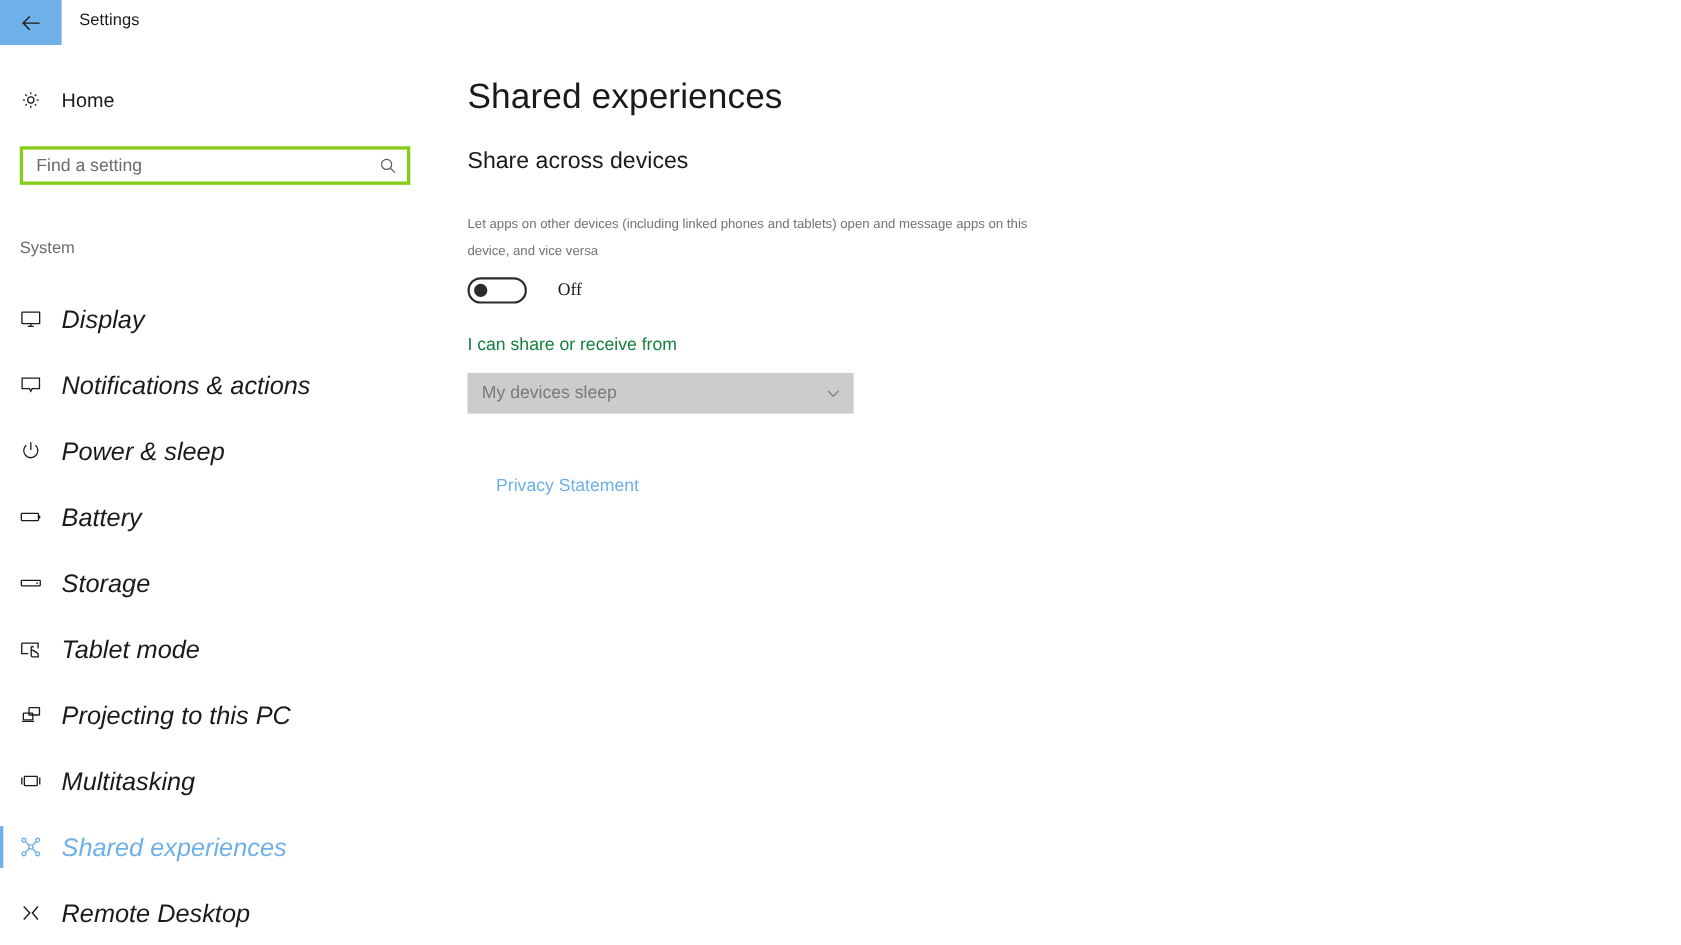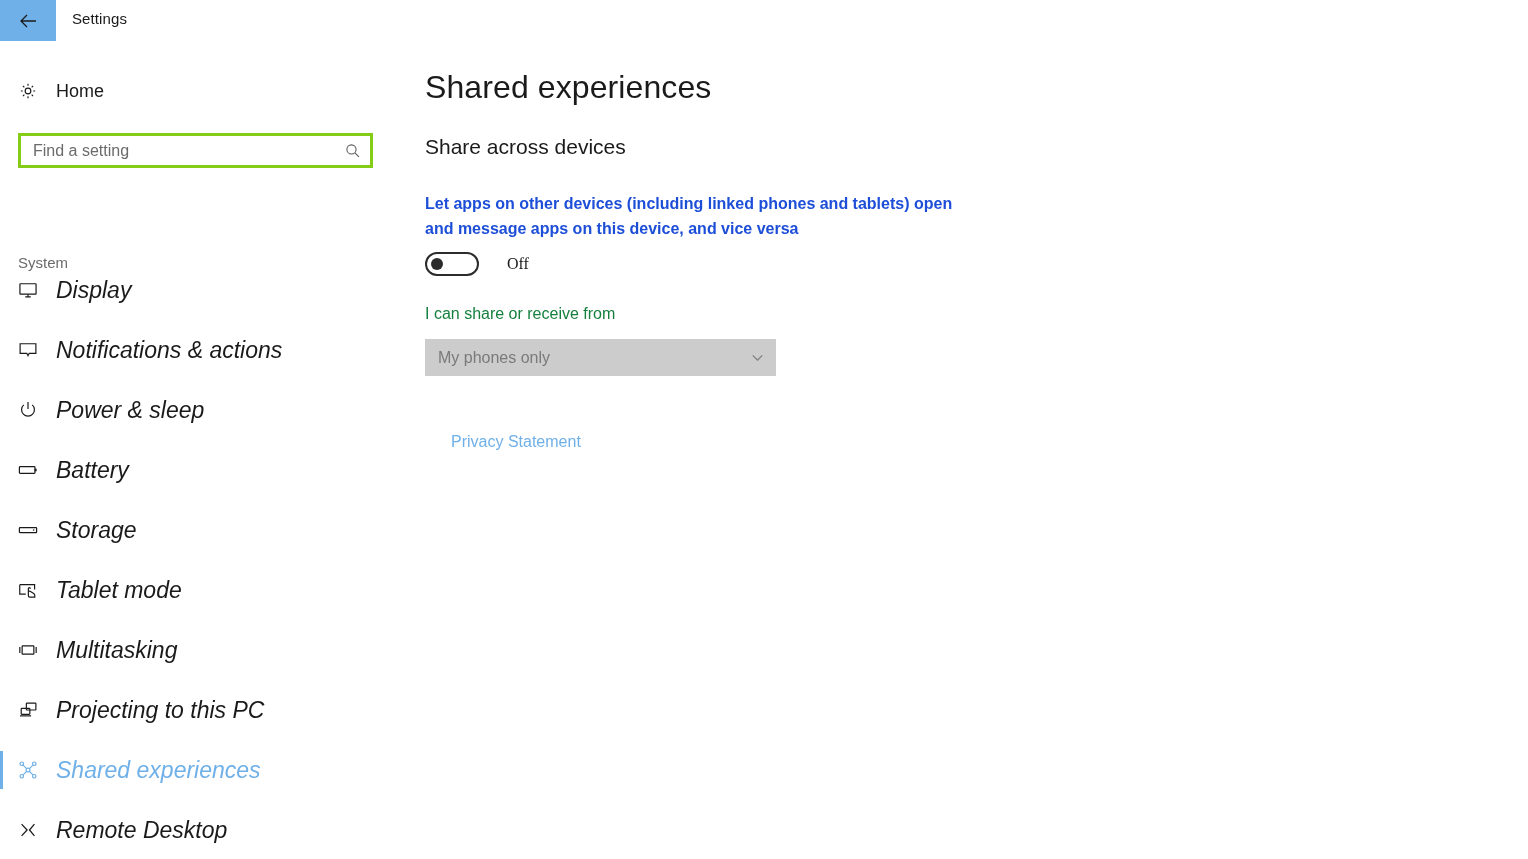--- a/index.html
+++ b/index.html
@@ -102,21 +102,20 @@
     justify-content: center;
     cursor: pointer;
   }
 
   #group-label {
     position: absolute;
     left: 18px;
     top: 176px;
     font-size: 15px;
     color: #6b6b6b;
-    margin-top: 37px;
   }
 
   #nav-list {
     position: absolute;
     left: 0;
     top: 219px;
     width: 400px;
   }
   .nav-item {
     position: relative;
@@ -173,25 +172,24 @@
     left: 0; top: 94px;
     font-size: 21px;
     font-weight: normal;
     color: #1a1a1a;
     margin: 0;
   }
   #share-desc {
     position: absolute;
     left: 0; top: 150px;
     width: 540px;
-    font-size: 16px;
+    font-size: 12px;
     line-height: 25px;
-    color: #1d4ed8;
+    color: #737373;
     margin: 0;
-    font-weight: bold;
   }
 
   #toggle-row {
     position: absolute;
     left: 0; top: 211px;
     display: flex;
     align-items: center;
     font-family: Liberation Serif, serif;
   }
   #share-toggle {
@@ -365,37 +363,37 @@
           <path d="M12.4 10.6v3.6c0-1 1.2-1.3 1.9-.8l3.9 2.4c.9.6 1.2 1.4 1.2 2.3v1.7h-5.4c-.9 0-1.6-.5-1.6-1.5v-7.7a1.1 1.1 0 0 1 2.2 0"></path>
         </svg>
       </span>
       <span class="nav-label">Tablet mode</span>
     </div>
 
     <div class="nav-item">
       <span class="sel-bar"></span>
       <span class="nav-ico">
         <svg width="22" height="22" viewBox="0 0 24 24" fill="none" stroke="currentColor" stroke-width="1.3">
-          <rect x="5.6" y="7.4" width="12.8" height="9.2" rx="0.6"></rect>
-          <path d="M3.1 8.6v6.8M20.9 8.6v6.8"></path>
-        </svg>
-      </span>
-      <span class="nav-label">Multitasking</span>
-    </div>
-
-    <div class="nav-item">
-      <span class="sel-bar"></span>
-      <span class="nav-ico">
-        <svg width="22" height="22" viewBox="0 0 24 24" fill="none" stroke="currentColor" stroke-width="1.3">
           <rect x="10.2" y="4.6" width="10.4" height="7.4" rx="0.6"></rect>
           <rect x="4.6" y="10.2" width="9.4" height="6.6" rx="0.6"></rect>
           <path d="M3.2 18.4h12.2"></path>
         </svg>
       </span>
       <span class="nav-label">Projecting to this PC</span>
+    </div>
+
+    <div class="nav-item">
+      <span class="sel-bar"></span>
+      <span class="nav-ico">
+        <svg width="22" height="22" viewBox="0 0 24 24" fill="none" stroke="currentColor" stroke-width="1.3">
+          <rect x="5.6" y="7.4" width="12.8" height="9.2" rx="0.6"></rect>
+          <path d="M3.1 8.6v6.8M20.9 8.6v6.8"></path>
+        </svg>
+      </span>
+      <span class="nav-label">Multitasking</span>
     </div>
 
     <div class="nav-item selected">
       <span class="sel-bar"></span>
       <span class="nav-ico">
         <svg width="22" height="22" viewBox="0 0 24 24" fill="none" stroke="currentColor" stroke-width="1.3">
           <circle cx="12" cy="12" r="2.1"></circle>
           <circle cx="5.2" cy="5.2" r="1.9"></circle>
           <circle cx="18.8" cy="5.2" r="1.9"></circle>
           <circle cx="5.2" cy="18.8" r="1.9"></circle>
@@ -431,21 +429,21 @@
   <div id="toggle-row">
     <button id="share-toggle">
       <span class="knob"></span>
     </button>
     <span id="toggle-state">Off</span>
   </div>
 
   <div id="share-from-label">I can share or receive from</div>
 
   <div id="share-from-dropdown">
-    <span class="dd-value">My phones only</span>
+    <span class="dd-value">My devices sleep</span>
     <span class="dd-chevron">
       <svg width="17" height="17" viewBox="0 0 20 20" fill="none" stroke="currentColor" stroke-width="1.3">
         <path d="M4.4 7.6 L10 13.2 L15.6 7.6"></path>
       </svg>
     </span>
   </div>
 
   <a id="privacy-link" href="#">Privacy Statement</a>
 
 </div>

